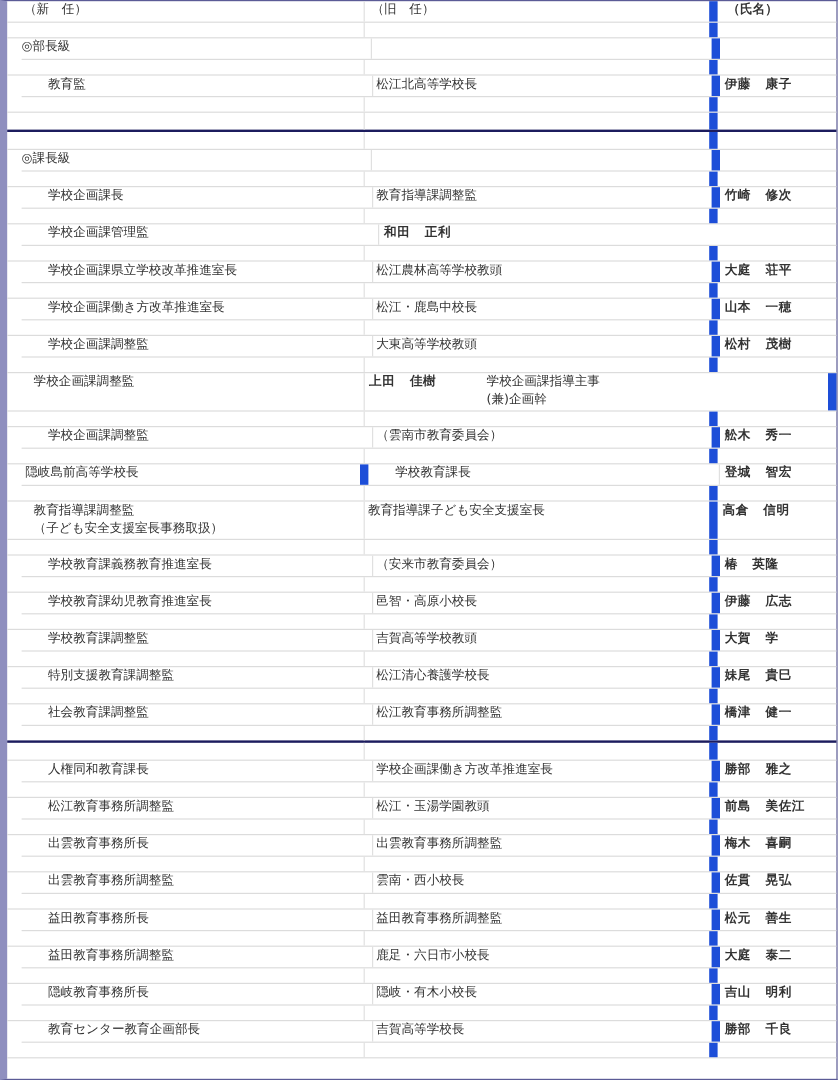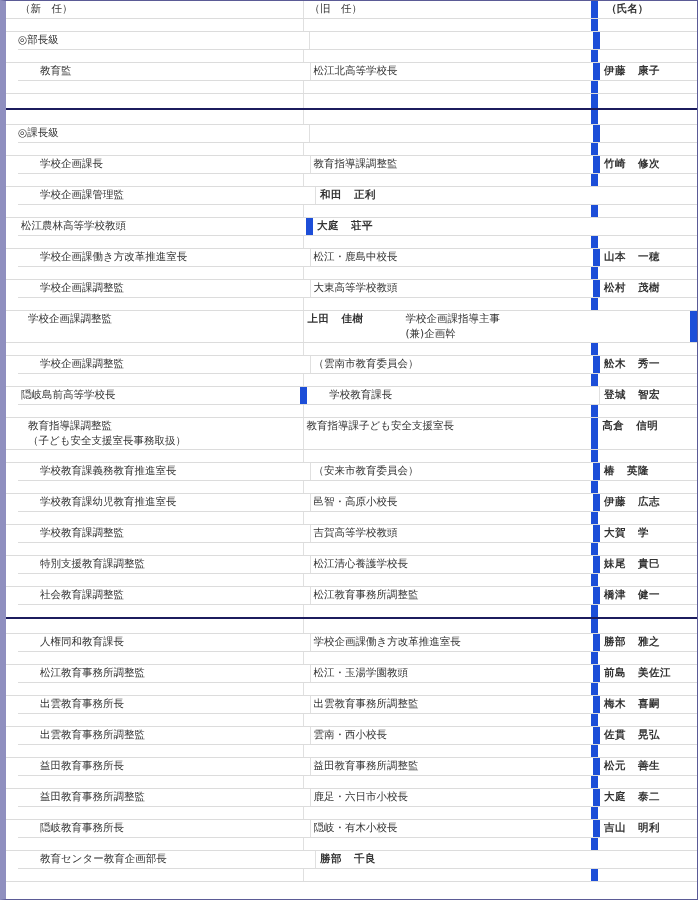--- a/index.html
+++ b/index.html
@@ -99,20 +99,21 @@
       <div class="cell c1">学校企画課管理監</div>
       <div class="cell c3 name"><span>和田</span><span class="namegap"></span><span>正利</span></div>
     </div>
     <div class="row spacer">
         <div class="cell c1"></div>
         <div class="cell c2"></div>
         <div class="cell c3"></div>
       </div>
 
     <div class="row text">
+      <div class="cell c1">学校企画課県立学校改革推進室長</div>
       <div class="cell c2">松江農林高等学校教頭</div>
       <div class="cell c3 name"><span>大庭</span><span class="namegap"></span><span>荘平</span></div>
     </div>
     <div class="row spacer">
         <div class="cell c1"></div>
         <div class="cell c2"></div>
         <div class="cell c3"></div>
       </div>
 
     <div class="row text">
@@ -320,20 +321,21 @@
       <div class="cell c3 name"><span>吉山</span><span class="namegap"></span><span>明利</span></div>
     </div>
     <div class="row spacer">
         <div class="cell c1"></div>
         <div class="cell c2"></div>
         <div class="cell c3"></div>
       </div>
 
     <div class="row text">
       <div class="cell c1">教育センター教育企画部長</div>
+      <div class="cell c2">吉賀高等学校長</div>
       <div class="cell c3 name"><span>勝部</span><span class="namegap"></span><span>千良</span></div>
     </div>
     <div class="row spacer">
         <div class="cell c1"></div>
         <div class="cell c2"></div>
         <div class="cell c3"></div>
       </div>
 
   </div>
 </div>

